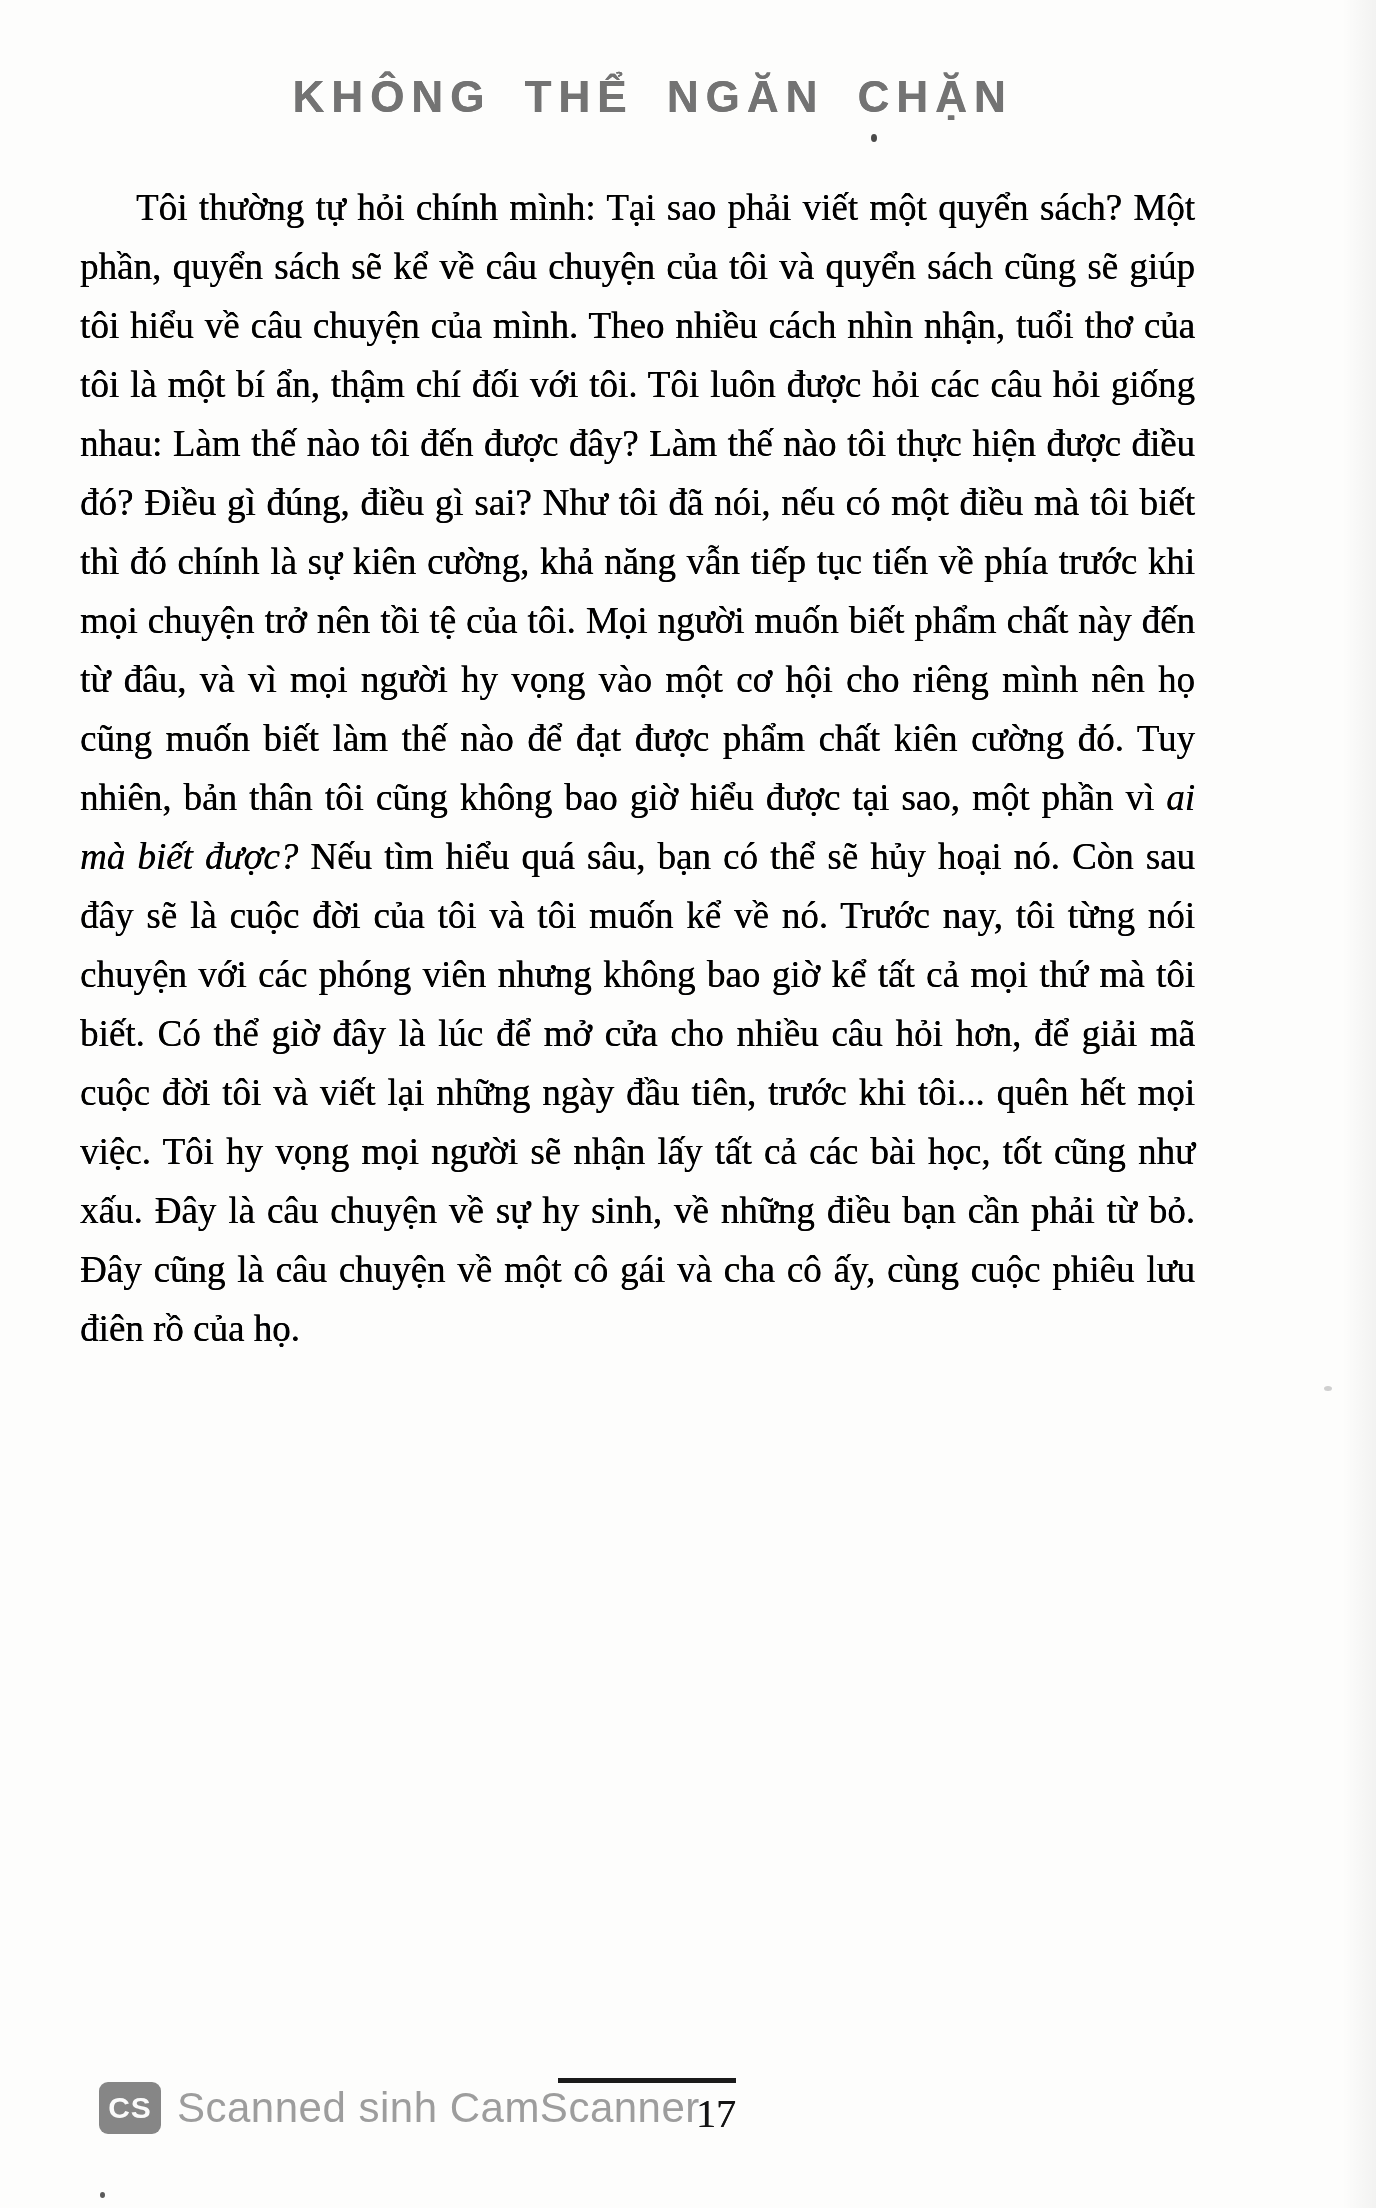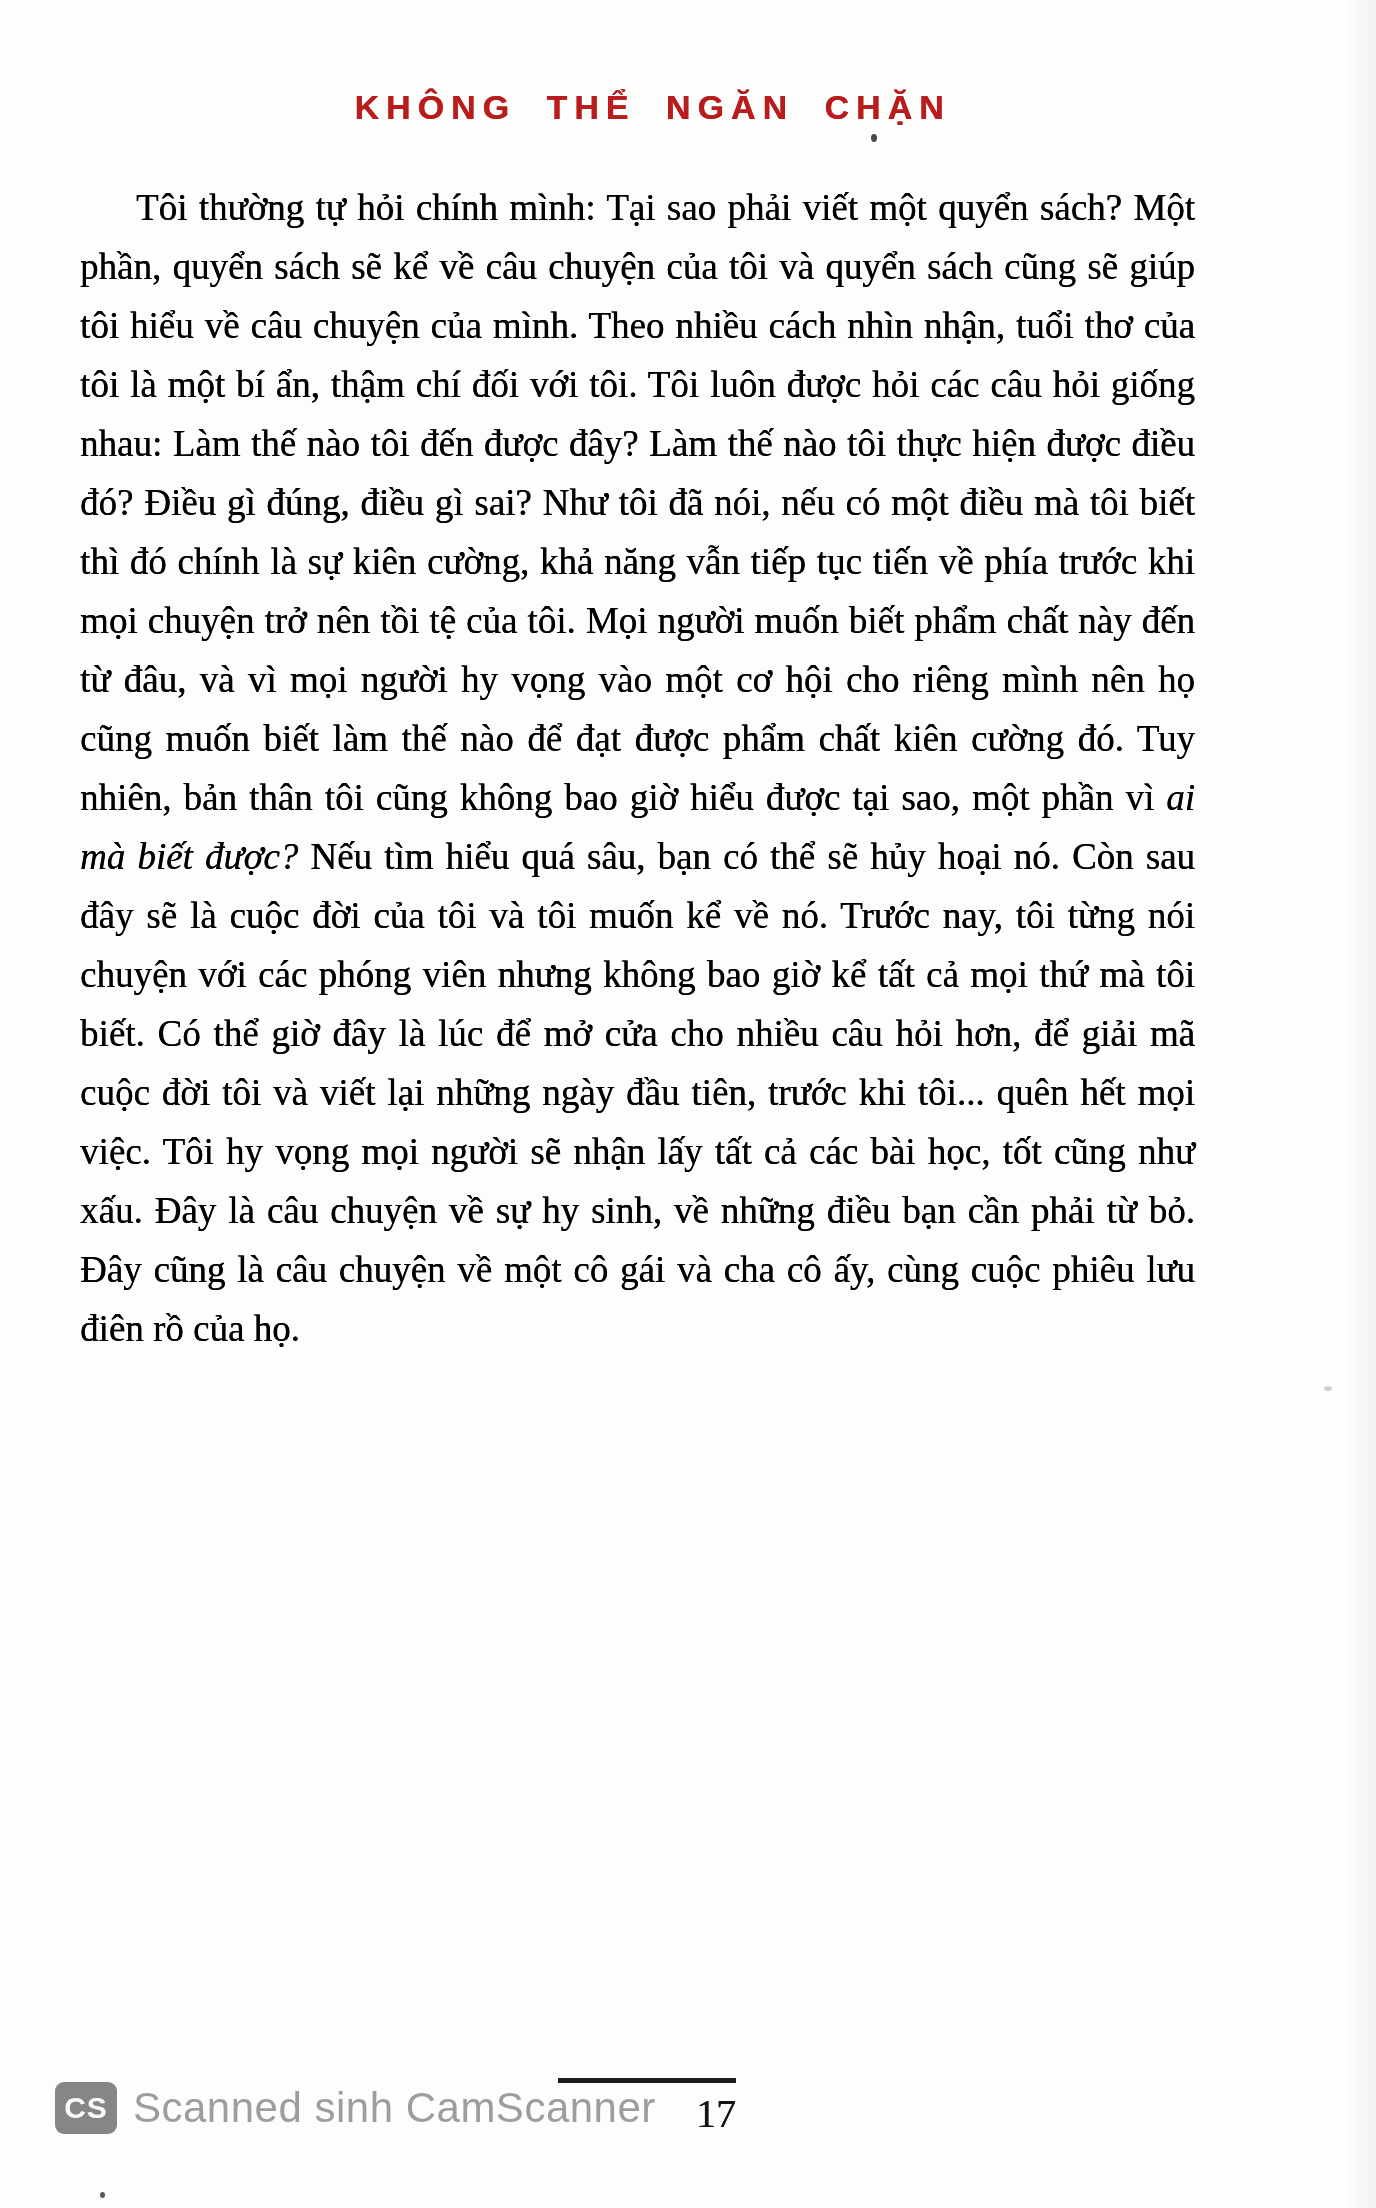--- a/index.html
+++ b/index.html
@@ -26,26 +26,25 @@
     pointer-events: none;
   }
   .chapter-title {
     position: absolute;
     top: 72px;
     left: 95px;
     width: 1115px;
     text-align: center;
     font-family: "Liberation Sans", sans-serif;
     font-weight: bold;
-    font-size: 34px;
+    font-size: 44px;
     letter-spacing: 7px;
     word-spacing: 14px;
-    color: #b91c1c;
+    color: #737373;
     text-shadow: 0.4px 0 0 currentColor;
-    margin-top: 16px;
   }
   .body-text {
     position: absolute;
     top: 178px;
     left: 80px;
     width: 1115px;
     font-size: 37px;
     line-height: 59px;
     text-align: justify;
     text-indent: 56px;
@@ -91,20 +90,21 @@
     height: 52px;
     border-radius: 9px;
     background: #868686;
     color: #fbfbfb;
     font-weight: bold;
     font-size: 30px;
     letter-spacing: 1px;
     display: flex;
     align-items: center;
     justify-content: center;
+    margin-left: 44px;
   }
   .watermark-label {
     font-size: 42px;
     color: #9d9d9d;
     letter-spacing: 0.5px;
     white-space: nowrap;
   }
   .scan-dot {
     position: absolute;
     border-radius: 50%;

